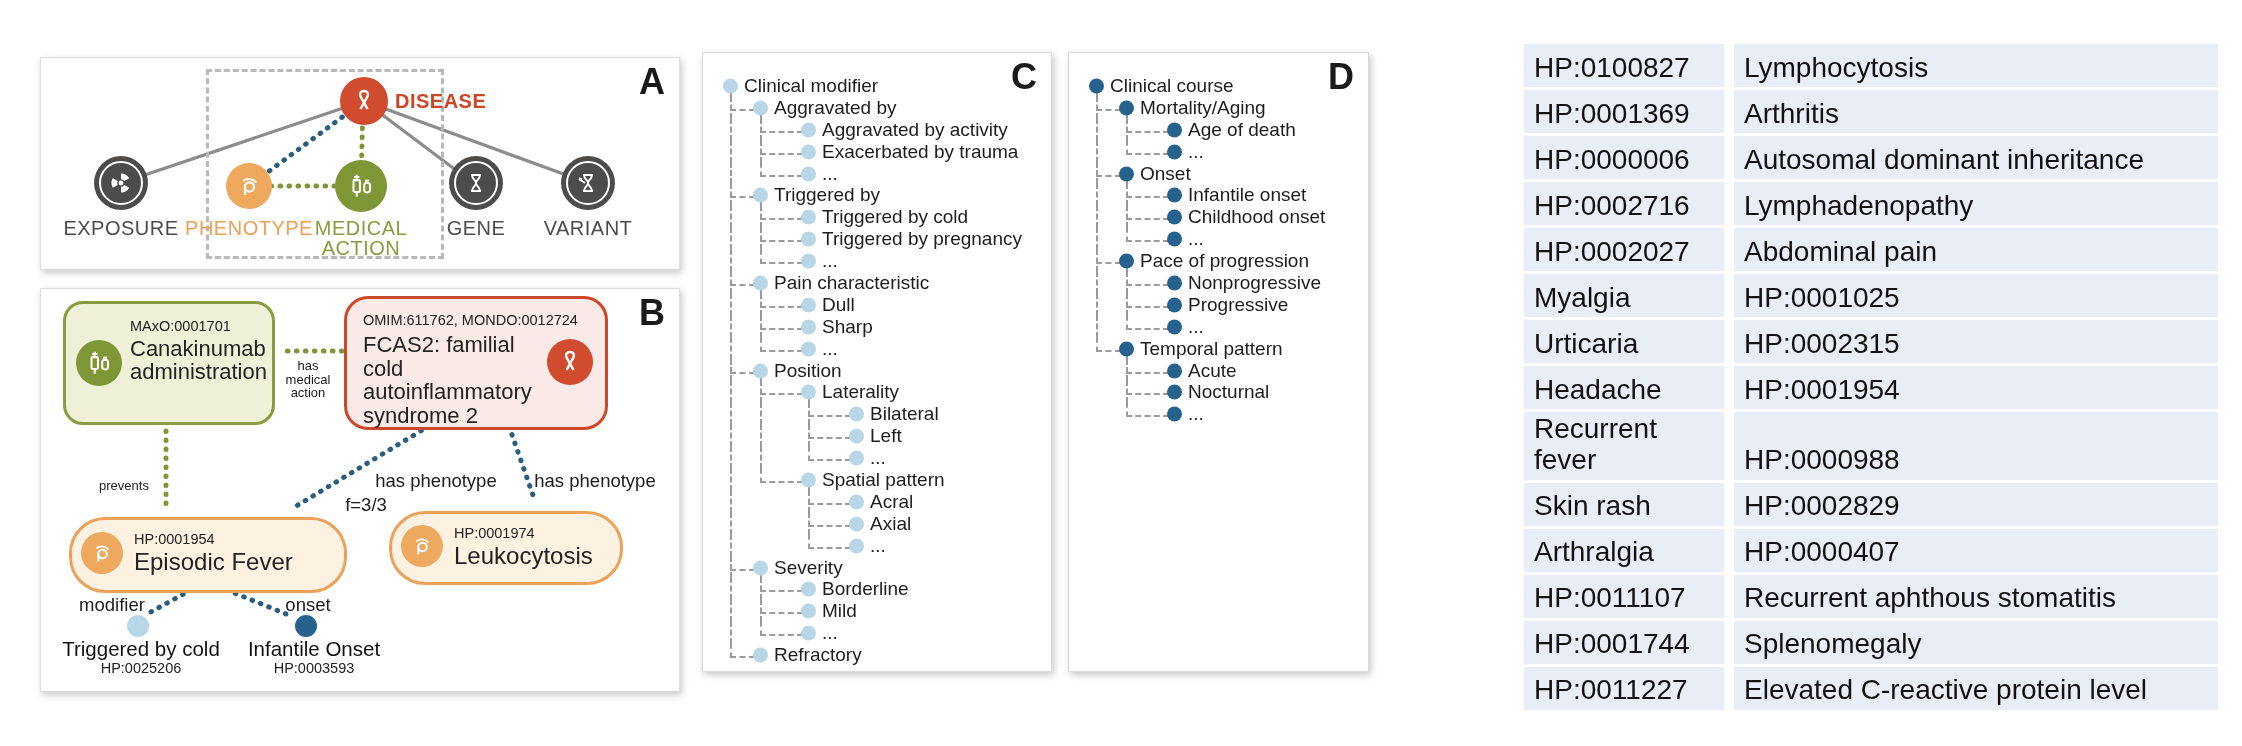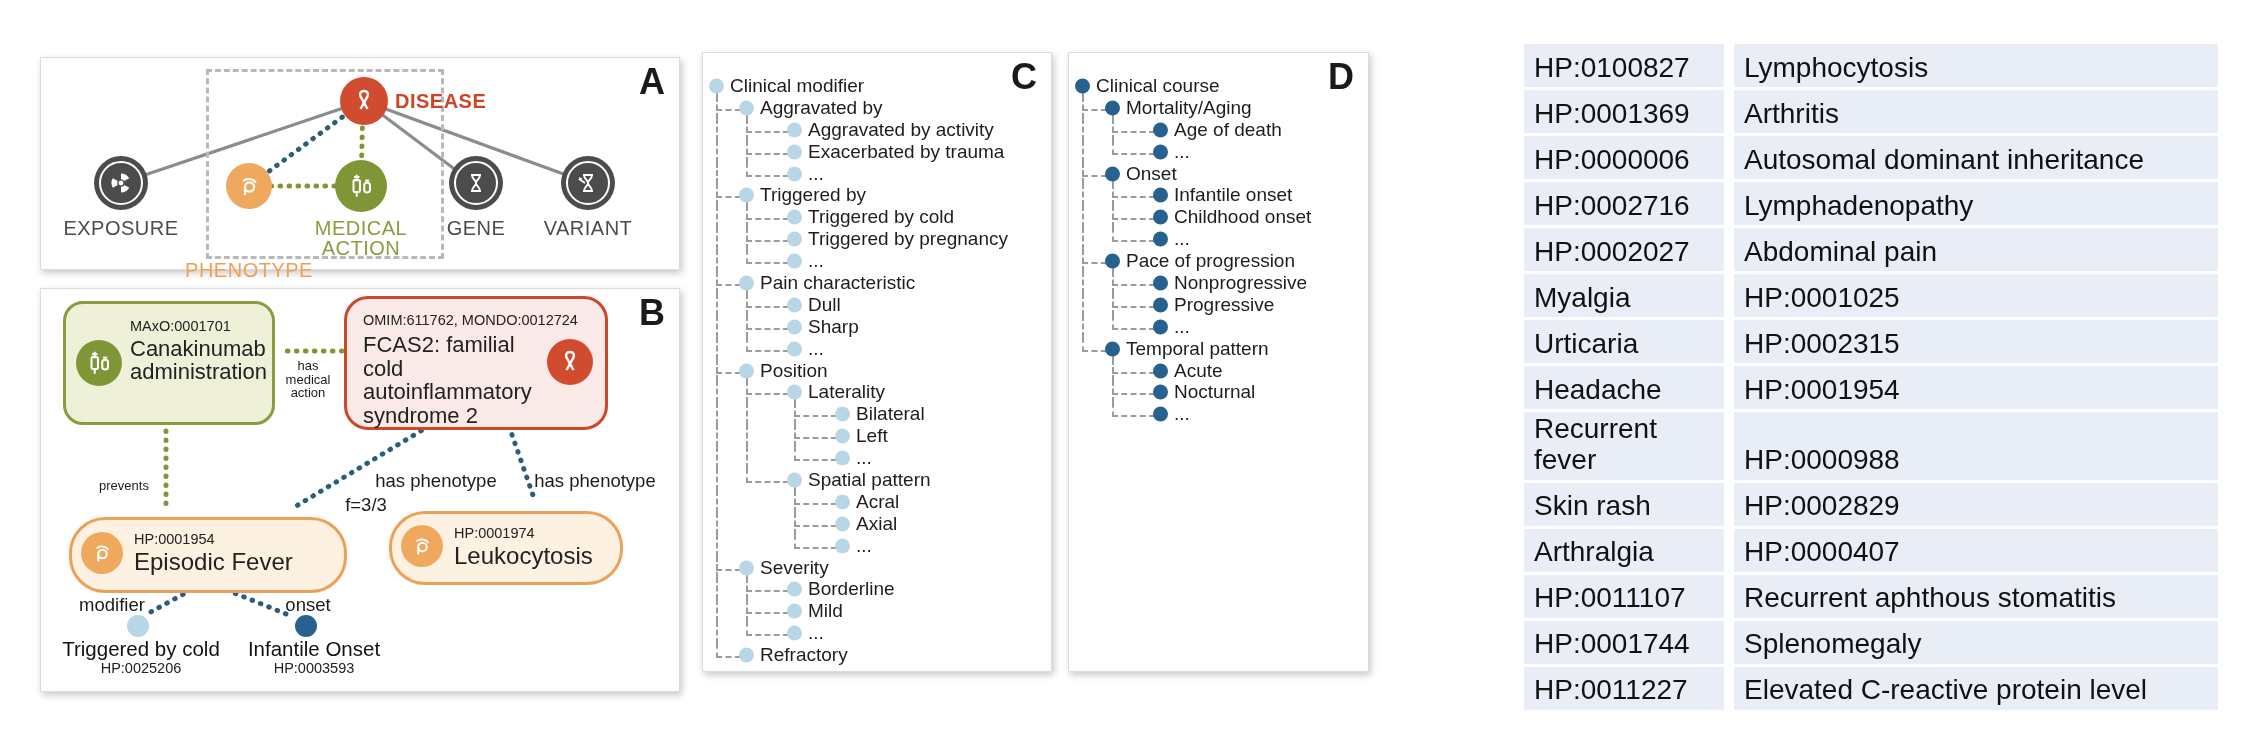--- a/index.html
+++ b/index.html
@@ -8,21 +8,21 @@
   .panel{position:absolute;background:#fff;border:1px solid #dcdcdc;box-shadow:2px 3px 7px rgba(0,0,0,.22);}
   .plabel{position:absolute;top:6px;right:14px;font-size:36px;font-weight:700;color:#1a1a1a;line-height:1;}
   
   #panelA{left:40px;top:57px;width:638px;height:211px;}
   #panelA svg.wires{position:absolute;left:0;top:0;}
   .dashedRect{position:absolute;border:3px dashed #b9b9b9;}
   .nodeC{position:absolute;border-radius:50%;display:flex;align-items:center;justify-content:center;}
   .nodeDark{background:#4d4c4a;}
   .ringIn{position:absolute;inset:5px;border:2px solid #fff;border-radius:50%;}
   .nodeLbl{position:absolute;width:130px;text-align:center;font-size:20px;font-weight:500;color:#4c4c4c;letter-spacing:.5px;line-height:1.0;white-space:pre-line;}
-  .lblOrange{color:#efa055;margin-top:42px;}
+  .lblOrange{color:#efa055;}
   .lblGreen{color:#8a9c3f;}
   .diseaseLbl{position:absolute;font-size:20px;font-weight:600;color:#cd4426;letter-spacing:.5px;}
   
   #panelB{left:40px;top:288px;width:638px;height:402px;}
   #panelB svg.wires{position:absolute;left:0;top:0;}
   .boxGreen{position:absolute;left:22px;top:12px;width:206px;height:118px;background:#eef0d7;border:3px solid #8a9c3f;border-radius:20px;}
   .boxRed{position:absolute;left:303px;top:7px;width:258px;height:128px;background:#f9eae7;border:3px solid #cd4829;border-radius:24px;}
   .codeSm{font-size:14.5px;color:#222;}
   .boxGreen .codeSm{position:absolute;left:64px;top:14px;width:132px;text-align:left;}
   .boxGreen .bigLbl{position:absolute;left:64px;top:33px;width:136px;font-size:22px;line-height:1.05;}
@@ -32,21 +32,21 @@
   .pill{position:absolute;background:#fdf2e2;border:3px solid #eda158;border-radius:36px;}
   .pill .codeSm{position:absolute;left:62px;top:11px;}
   .pill .bigLbl{position:absolute;left:62px;top:28px;font-size:24px;}
   .edgeLbl{position:absolute;font-size:13px;color:#1c1c1c;text-align:center;line-height:1.05;white-space:pre-line;}
   .leafLbl{position:absolute;font-size:20.5px;color:#111;text-align:center;}
   .leafCode{position:absolute;font-size:14.5px;color:#222;text-align:center;}
   .bdot{position:absolute;width:22px;height:22px;border-radius:50%;}
   
   #panelC{left:702px;top:52px;width:348px;height:618px;}
   #panelD{left:1068px;top:52px;width:299px;height:618px;}
-  .tree{position:absolute;left:0;top:22px;right:6px;}
+  .tree{position:absolute;left:14px;top:22px;right:6px;}
   .trow{position:relative;height:21.9px;font-size:19px;line-height:21.9px;color:#1d1d1d;}
   .trow .dot{position:absolute;width:15px;height:15px;border-radius:50%;top:50%;transform:translateY(-50%);}
   .trow .tlabel{position:absolute;top:0;white-space:nowrap;}
   .guide,.elbow,.stem{position:absolute;border-color:#9b9b9b;}
   .guide{top:-1px;height:calc(100% + 1px);border-left:2px dashed #9b9b9b;}
   .elbow{top:-1px;height:13px;border-left:2px dashed #9b9b9b;border-bottom:2px dashed #9b9b9b;}
   .stem{top:13px;height:calc(100% - 13px);border-left:2px dashed #9b9b9b;}
   
   .hp-table{position:absolute;left:1524px;top:44px;width:694px;display:grid;grid-template-columns:200px 484px;column-gap:10px;row-gap:3px;}
   .hp-table .cell{background:#e9edf5;display:flex;align-items:flex-end;min-height:38px;padding:1px 8px 4px 10px;font-size:28px;line-height:1.12;color:#111;}

